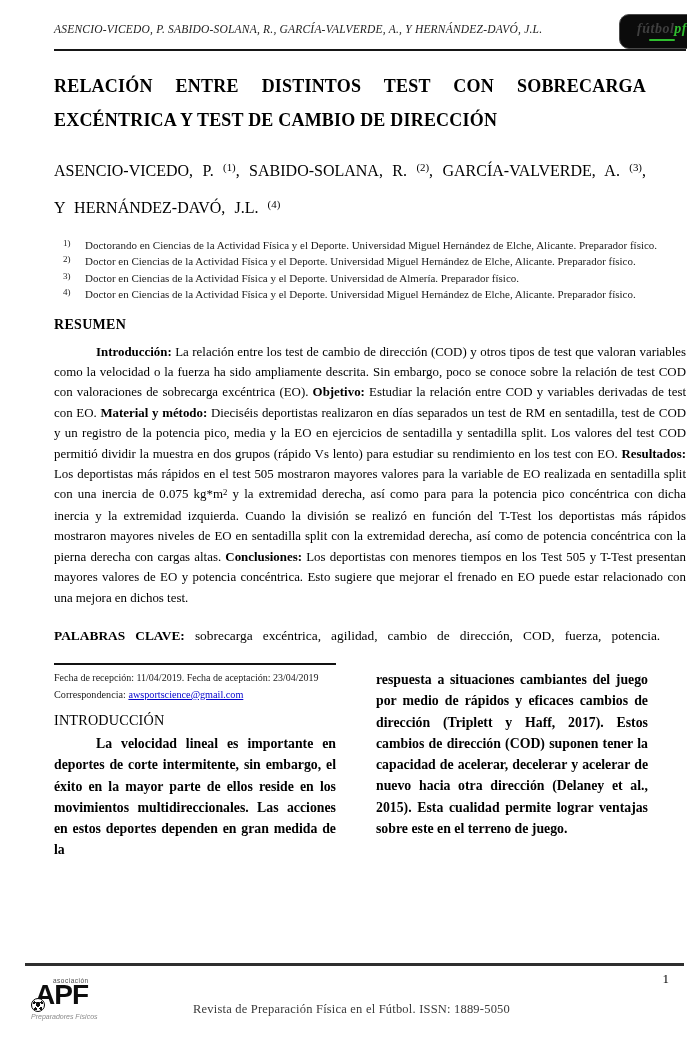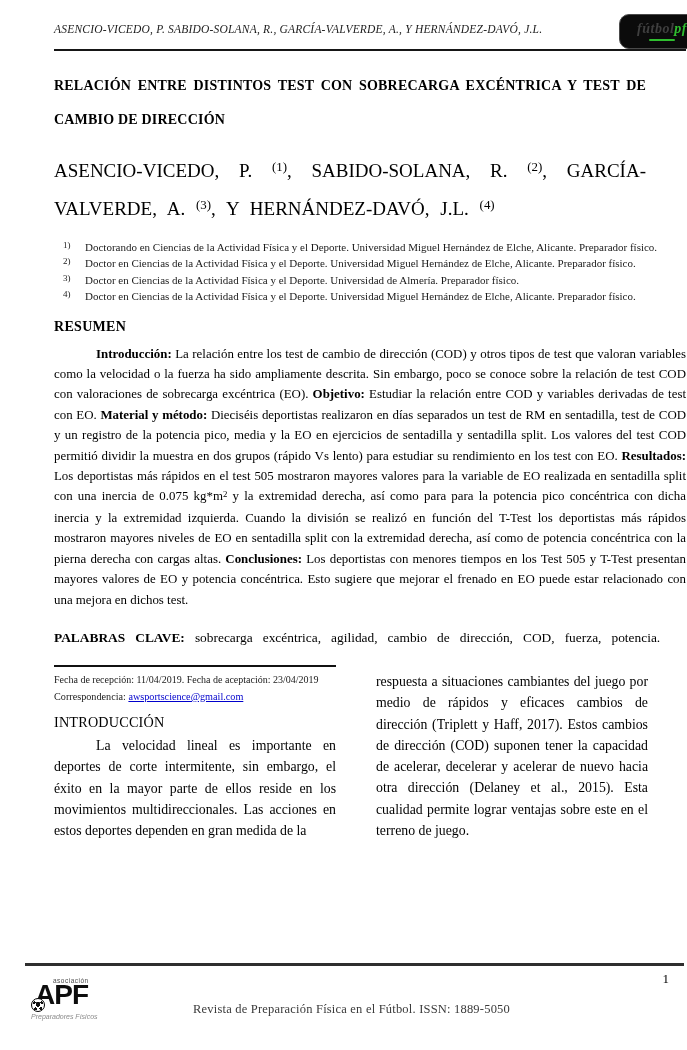--- a/index.html
+++ b/index.html
@@ -18,22 +18,22 @@
     border-radius:10px; display:flex; flex-direction:column; align-items:center; justify-content:center;
     margin-right:-19px;
   }
   .logo-fpf .logo-line { font-style:italic; font-weight:bold; font-size:14px; line-height:14px; letter-spacing:0.5px; }
   .logo-fpf .logo-word { color:#3f3f3f; }
   .logo-fpf .logo-suffix { color:#2fbe2f; }
   .logo-fpf .logo-tag { width:26px; height:2px; background:#2fbe2f; margin-top:3px; border-radius:1px; }
   .rule-top { height:2px; background:#161616; margin-top:1px; }
 
   
-  .article-title { margin:18px 40px 0 0; font-size:14px; font-weight:bold; line-height:34px; text-align:justify; letter-spacing:0.2px; }
-  .authors-line { margin:16px 40px 0 0; font-size:19px; line-height:36px; text-align:justify; word-spacing:0.32em; }
+  .article-title { margin:18px 40px 0 0; font-size:18px; font-weight:bold; line-height:34px; text-align:justify; letter-spacing:0.2px; }
+  .authors-line { margin:16px 40px 0 0; font-size:16px; line-height:36px; text-align:justify; word-spacing:0.32em; }
   .seg { white-space:pre-wrap; }
   .seg-sup { position:relative; top:-0.45em; font-size:0.68em; word-spacing:0; }
   .seg-bold { font-weight:bold; }
 
   
   .affiliations { margin-top:10px; }
   .aff { position:relative; padding-left:31px; font-size:11px; line-height:16.4px; text-align:justify; color:#1a1a1a; }
   .aff-num { position:absolute; left:9px; top:-2px; font-size:9px; }
 
   
@@ -46,21 +46,21 @@
 
   
   .columns { display:flex; margin-top:8px; }
   .col-left { flex:none; width:282px; margin-right:40px; }
   .col-right { flex:none; width:272px; padding-top:6px; }
   .foot-rule { height:2px; background:#111; margin-bottom:5px; }
   .foot-dates { font-size:10px; line-height:16px; white-space:nowrap; color:#1a1a1a; }
   .foot-corr { font-size:10.2px; line-height:18px; color:#1a1a1a; }
   .email-link { color:#0000cc; text-decoration:underline; }
   .intro-heading { margin-top:8px; text-align:left; font-weight:normal; font-size:14.2px; letter-spacing:0.2px; }
-  .col-text { margin-top:4px; font-size:13.8px; line-height:21.3px; text-align:justify; }
+  .col-text { margin-top:4px; font-size:13.8px; line-height:21.3px; text-align:justify;font-weight:bold; }
   .col-left .col-text { text-indent:42px; }
 
   
   .footer-rule { position:absolute; left:25px; right:27px; top:963px; height:3px; background:#2e2e2e; }
   .page-number { position:absolute; top:971px; right:42px; font-size:13px; }
   .journal-line { position:absolute; top:1002px; left:0; right:8px; text-align:center; font-size:12.5px; color:#3a3a3a; letter-spacing:0.2px; }
 
   .apf-logo { position:absolute; top:977px; left:29px; width:78px; height:52px; font-family:"Liberation Sans", sans-serif; }
   .apf-top { position:absolute; top:0; left:24px; font-size:6.5px; color:#4a4a4a; letter-spacing:0.5px; }
   .apf-main { position:absolute; top:4px; left:6px; font-size:28px; font-weight:bold; color:#0d0d0d; letter-spacing:-1px; line-height:28px; }

